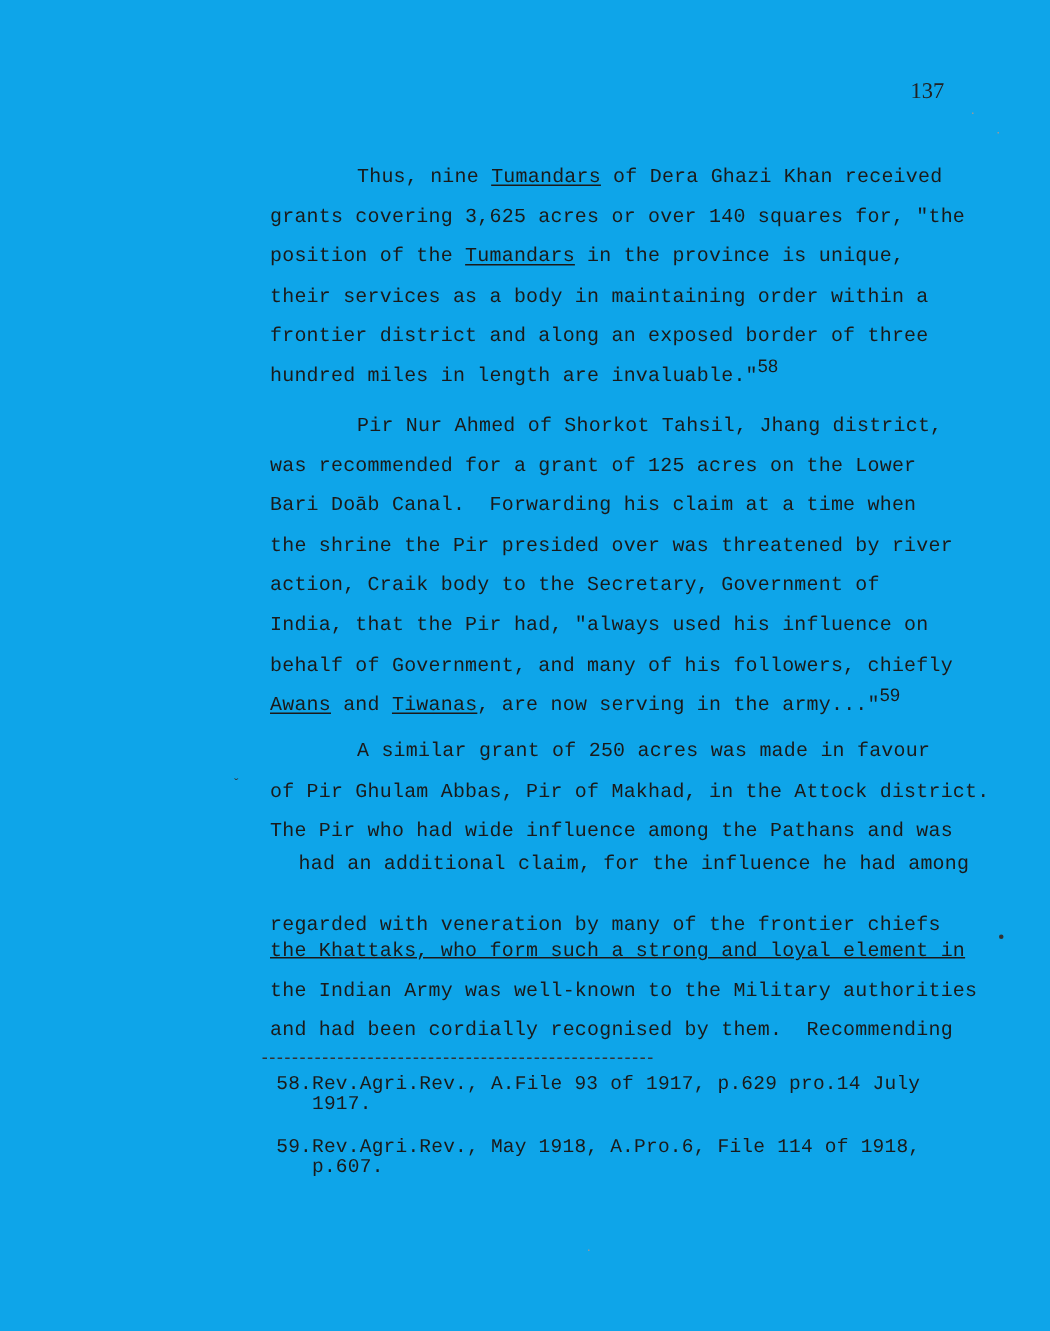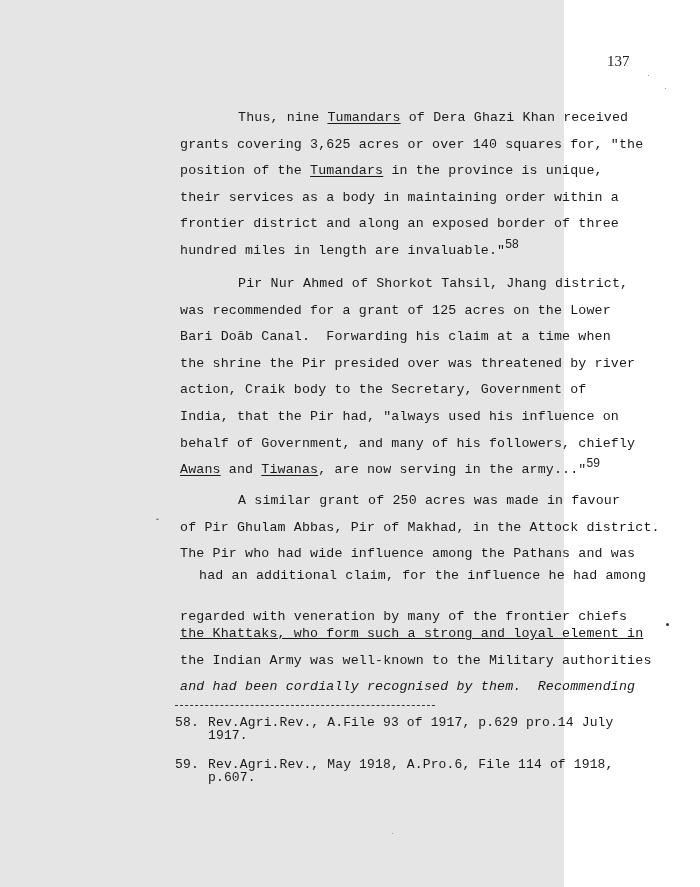--- a/index.html
+++ b/index.html
@@ -1,18 +1,18 @@
 <!DOCTYPE html>
 <html><head>
   <meta charset="utf-8">
   <style>
     html, body { margin: 0; padding: 0; background: #ffffff; }
     body { width: 700px; height: 887px; position: relative; overflow: hidden; }
-    .page { position: absolute; left: 0; top: 0; width: 564px; height: 887px; background: #e5e5e5; }
-    .tw { font-family: "Liberation Mono", "DejaVu Sans Mono", monospace; color: #1a1a1a; font-size: 13.3px; letter-spacing: 0.15px; white-space: pre; }
+    .page { position: absolute; left: 0; top: 0; width: 700px; height: 887px; background: #0ea5e9; }
+    .tw { font-family: "Liberation Mono", "DejaVu Sans Mono", monospace; color: #1a1a1a; font-size: 13.3px; letter-spacing: 0.15px; white-space: pre; text-align: right; }
     .line { position: absolute; left: 180px; line-height: 16px; }
     .indent { left: 238px; }
     .pagenum { position: absolute; left: 607px; top: 53px; font-family: "Liberation Serif", "DejaVu Serif", serif; font-size: 15px; color: #222; }
     .u { text-decoration: underline; text-underline-offset: 2px; }
     sup.fn { font-family: "Liberation Sans", "DejaVu Sans", sans-serif; font-size: 12px; vertical-align: 6px; line-height: 0; }
     .rule { position: absolute; left: 175px; top: 705px; width: 260px; height: 0; border-top: 1.5px dashed #333; }
     .fnline { position: absolute; left: 175px; line-height: 14px; font-size: 13px; }
     .fnline .num { display: inline-block; width: 33px; }
     .fnline .cont { position: absolute; left: 33px; top: 13px; }
     .tick { position: absolute; left: 156px; top: 517px; font-family: "Liberation Sans", sans-serif; font-size: 9px; color: #333; }
@@ -39,21 +39,21 @@
       <div class="tw line" style="top: 409px;"><span>India, that the Pir had, "always used his influence on</span></div>
       <div class="tw line" style="top: 435.6px;"><span>behalf of Government, and many of his followers, chiefly</span></div>
       <div class="tw line" style="top: 462.2px;"><span class="u">Awans</span><span> and </span><span class="u">Tiwanas</span><span>, are now serving in the army..."</span><sup class="fn">59</sup></div>
       <div class="tw line indent" style="top: 493px;"><span>A similar grant of 250 acres was made in favour</span></div>
       <div class="tw line" style="top: 519.6px;"><span>of Pir Ghulam Abbas, Pir of Makhad, in the Attock district.</span></div>
       <div class="tw line" style="top: 546.2px;"><span>The Pir who had wide influence among the Pathans and was</span></div>
       <div class="tw line" style="top: 572.8px; margin-top: 36px;"><span>regarded with veneration by many of the frontier chiefs</span></div>
       <div class="tw line" style="top: 568px; margin-left: 19px;"><span>had an additional claim, for the influence he had among</span></div>
       <div class="tw line" style="top: 626px; text-decoration: underline;"><span>the Khattaks, who form such a strong and loyal element in</span></div>
       <div class="tw line" style="top: 652.6px;"><span>the Indian Army was well-known to the Military authorities</span></div>
-      <div class="tw line" style="top: 679.2px; font-style: italic;"><span>and had been cordially recognised by them.  Recommending</span></div>
+      <div class="tw line" style="top: 679.2px;"><span>and had been cordially recognised by them.  Recommending</span></div>
     </div>
   <div class="rule"></div>
   <div id="footnotes">
       <div class="tw fnline" style="top: 716px;"><span class="num">58.</span><span>Rev.Agri.Rev., A.File 93 of 1917, p.629 pro.14 July</span><span class="cont">1917.</span></div>
       <div class="tw fnline" style="top: 758px;"><span class="num">59.</span><span>Rev.Agri.Rev., May 1918, A.Pro.6, File 114 of 1918,</span><span class="cont">p.607.</span></div>
     </div>
   <div class="tick">ˇ</div>
   <div class="dot"></div>
   <div class="speck" style="left:648px;top:75px"></div>
   <div class="speck" style="left:665px;top:88px"></div>

